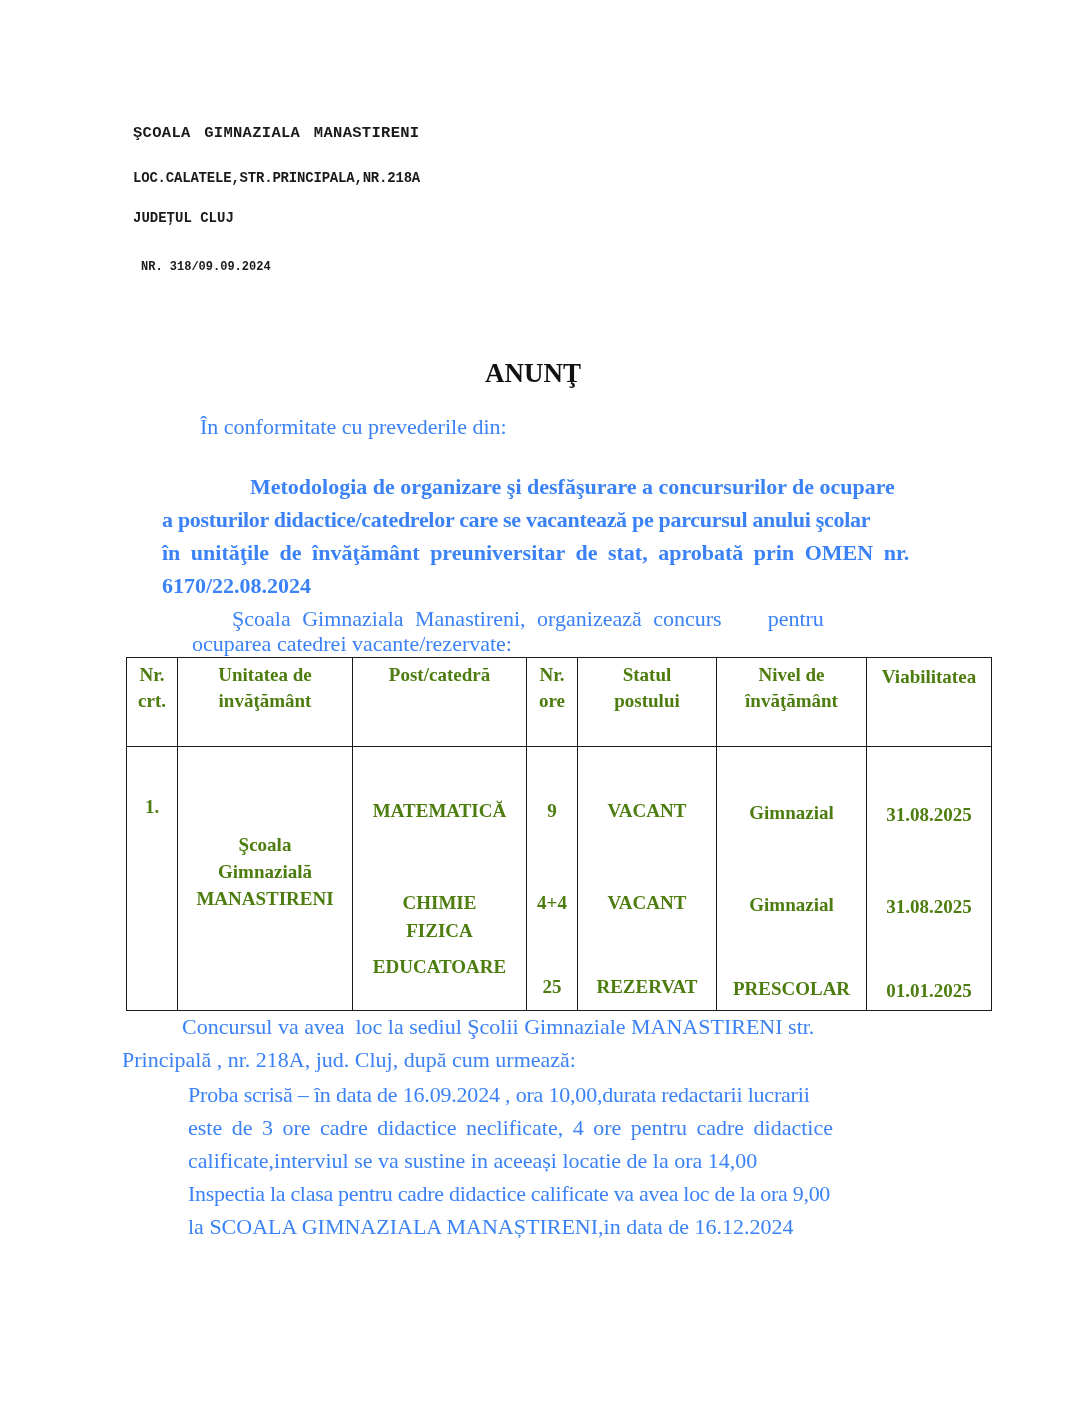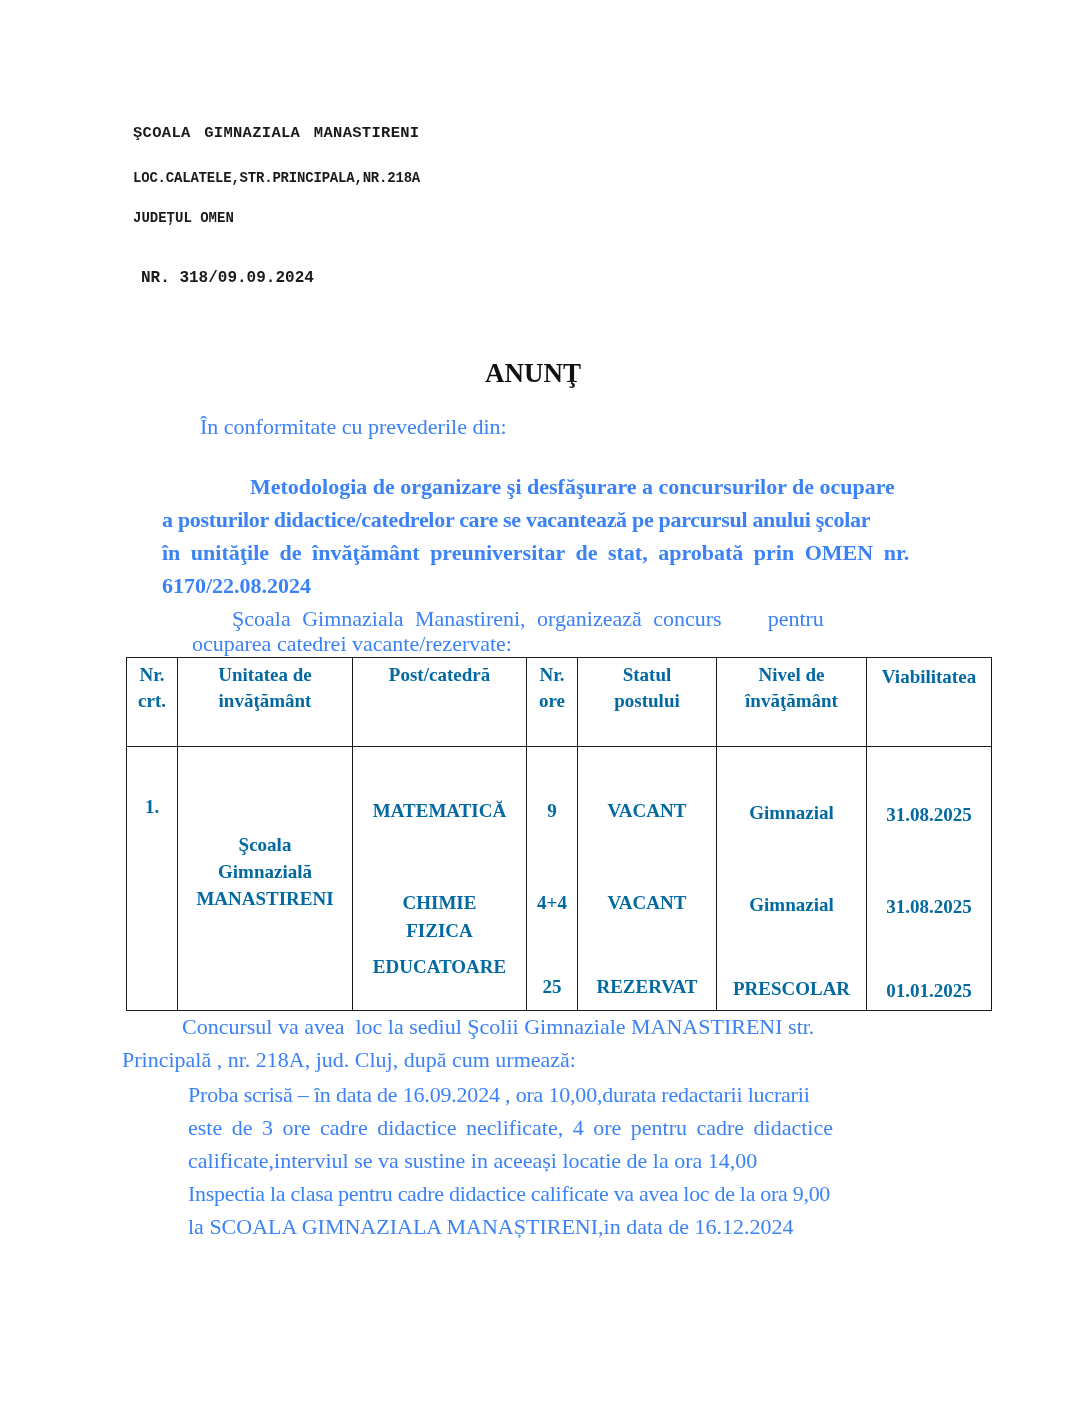--- a/index.html
+++ b/index.html
@@ -1,46 +1,46 @@
 <!DOCTYPE html>
 <html><head>
   <meta charset="utf-8">
   <style>
     html, body { margin: 0; padding: 0; background: #ffffff; }
     body { width: 1088px; height: 1408px; position: relative; overflow: hidden; color: #111; }
     .hdr { position: absolute; left: 133px; font-family: Liberation Mono, monospace; font-weight: bold; color: #1a1a1a; }
     .hdr1 { top: 124px; font-size: 15.5px; letter-spacing: 0.3px; word-spacing: 4px; }
     .hdr2 { top: 170px; font-size: 14px; letter-spacing: -0.2px; }
     .hdr3 { top: 210px; font-size: 14px; }
-    .hdr4 { top: 269px; font-size: 16px; padding-left: 8px; }
+    .hdr4 { top: 260px; font-size: 12px; padding-left: 8px; }
     .serif { font-family: "Liberation Serif", serif; }
     .title { position: absolute; top: 358px; left: 0; width: 1066px; text-align: center; font-size: 27px; font-weight: bold; }
     .p { position: absolute; font-family: "Liberation Serif", serif; font-size: 22px; line-height: 33px; color: #3b82f6; transform-origin: left top; }
     .intro { top: 410px; left: 200px; }
     .meth { top: 470px; left: 162px; width: 772px; font-weight: bold; }
     .meth .first { text-indent: 88px; }
     .justify { text-align: justify; }
     .org { top: 602px; left: 192px; width: 742px; }
     .org .first { text-indent: 48px; margin-left: -8px; text-align: justify; }
-    table.posts { position: absolute; left: 126px; top: 657px; border-collapse: collapse; font-family: "Liberation Serif", serif; font-weight: bold; font-size: 19px; color: #0369a1; }
+    table.posts { position: absolute; left: 126px; top: 657px; border-collapse: collapse; font-family: "Liberation Serif", serif; font-weight: bold; font-size: 19px; color: #4d7c0f; }
     table.posts td, table.posts th { border: 1.6px solid #1a1a1a; padding: 0; vertical-align: top; text-align: center; font-weight: bold; }
     table.posts th { height: 84px; line-height: 26px; padding-top: 4px; }
     .body-cell { height: 263px; position: relative; }
     .abs { position: absolute; left: 0; right: 0; text-align: center; line-height: 27px; }
     .conc { top: 1010px; left: 122px; width: 812px; }
     .conc .first { text-indent: 60px; text-align: justify; }
     .list { top: 1078px; left: 188px; width: 746px; }
     .list div { text-align: justify; }
   </style>
 </head>
 <body>
 
 <div class="hdr hdr1">ŞCOALA  GIMNAZIALA  MANASTIRENI</div>
 <div class="hdr hdr2">LOC.CALATELE,STR.PRINCIPALA,NR.218A</div>
-<div class="hdr hdr3">JUDEŢUL OMEN</div>
+<div class="hdr hdr3">JUDEŢUL CLUJ</div>
 <div class="hdr hdr4">NR. 318/09.09.2024</div>
 
 <div class="title serif">ANUNŢ</div>
 
 <div class="p intro">În conformitate cu prevederile din:</div>
 
 <div class="p meth">
   <div class="first justify">Metodologia de organizare şi desfăşurare  a concursurilor de ocupare</div>
   <div style="letter-spacing:-0.3px;">a posturilor didactice/catedrelor care se vacantează pe parcursul anului şcolar</div>
   <div class="justify" style="word-spacing:5px;">în unităţile de învăţământ preuniversitar de stat, aprobată prin OMEN nr.</div>

